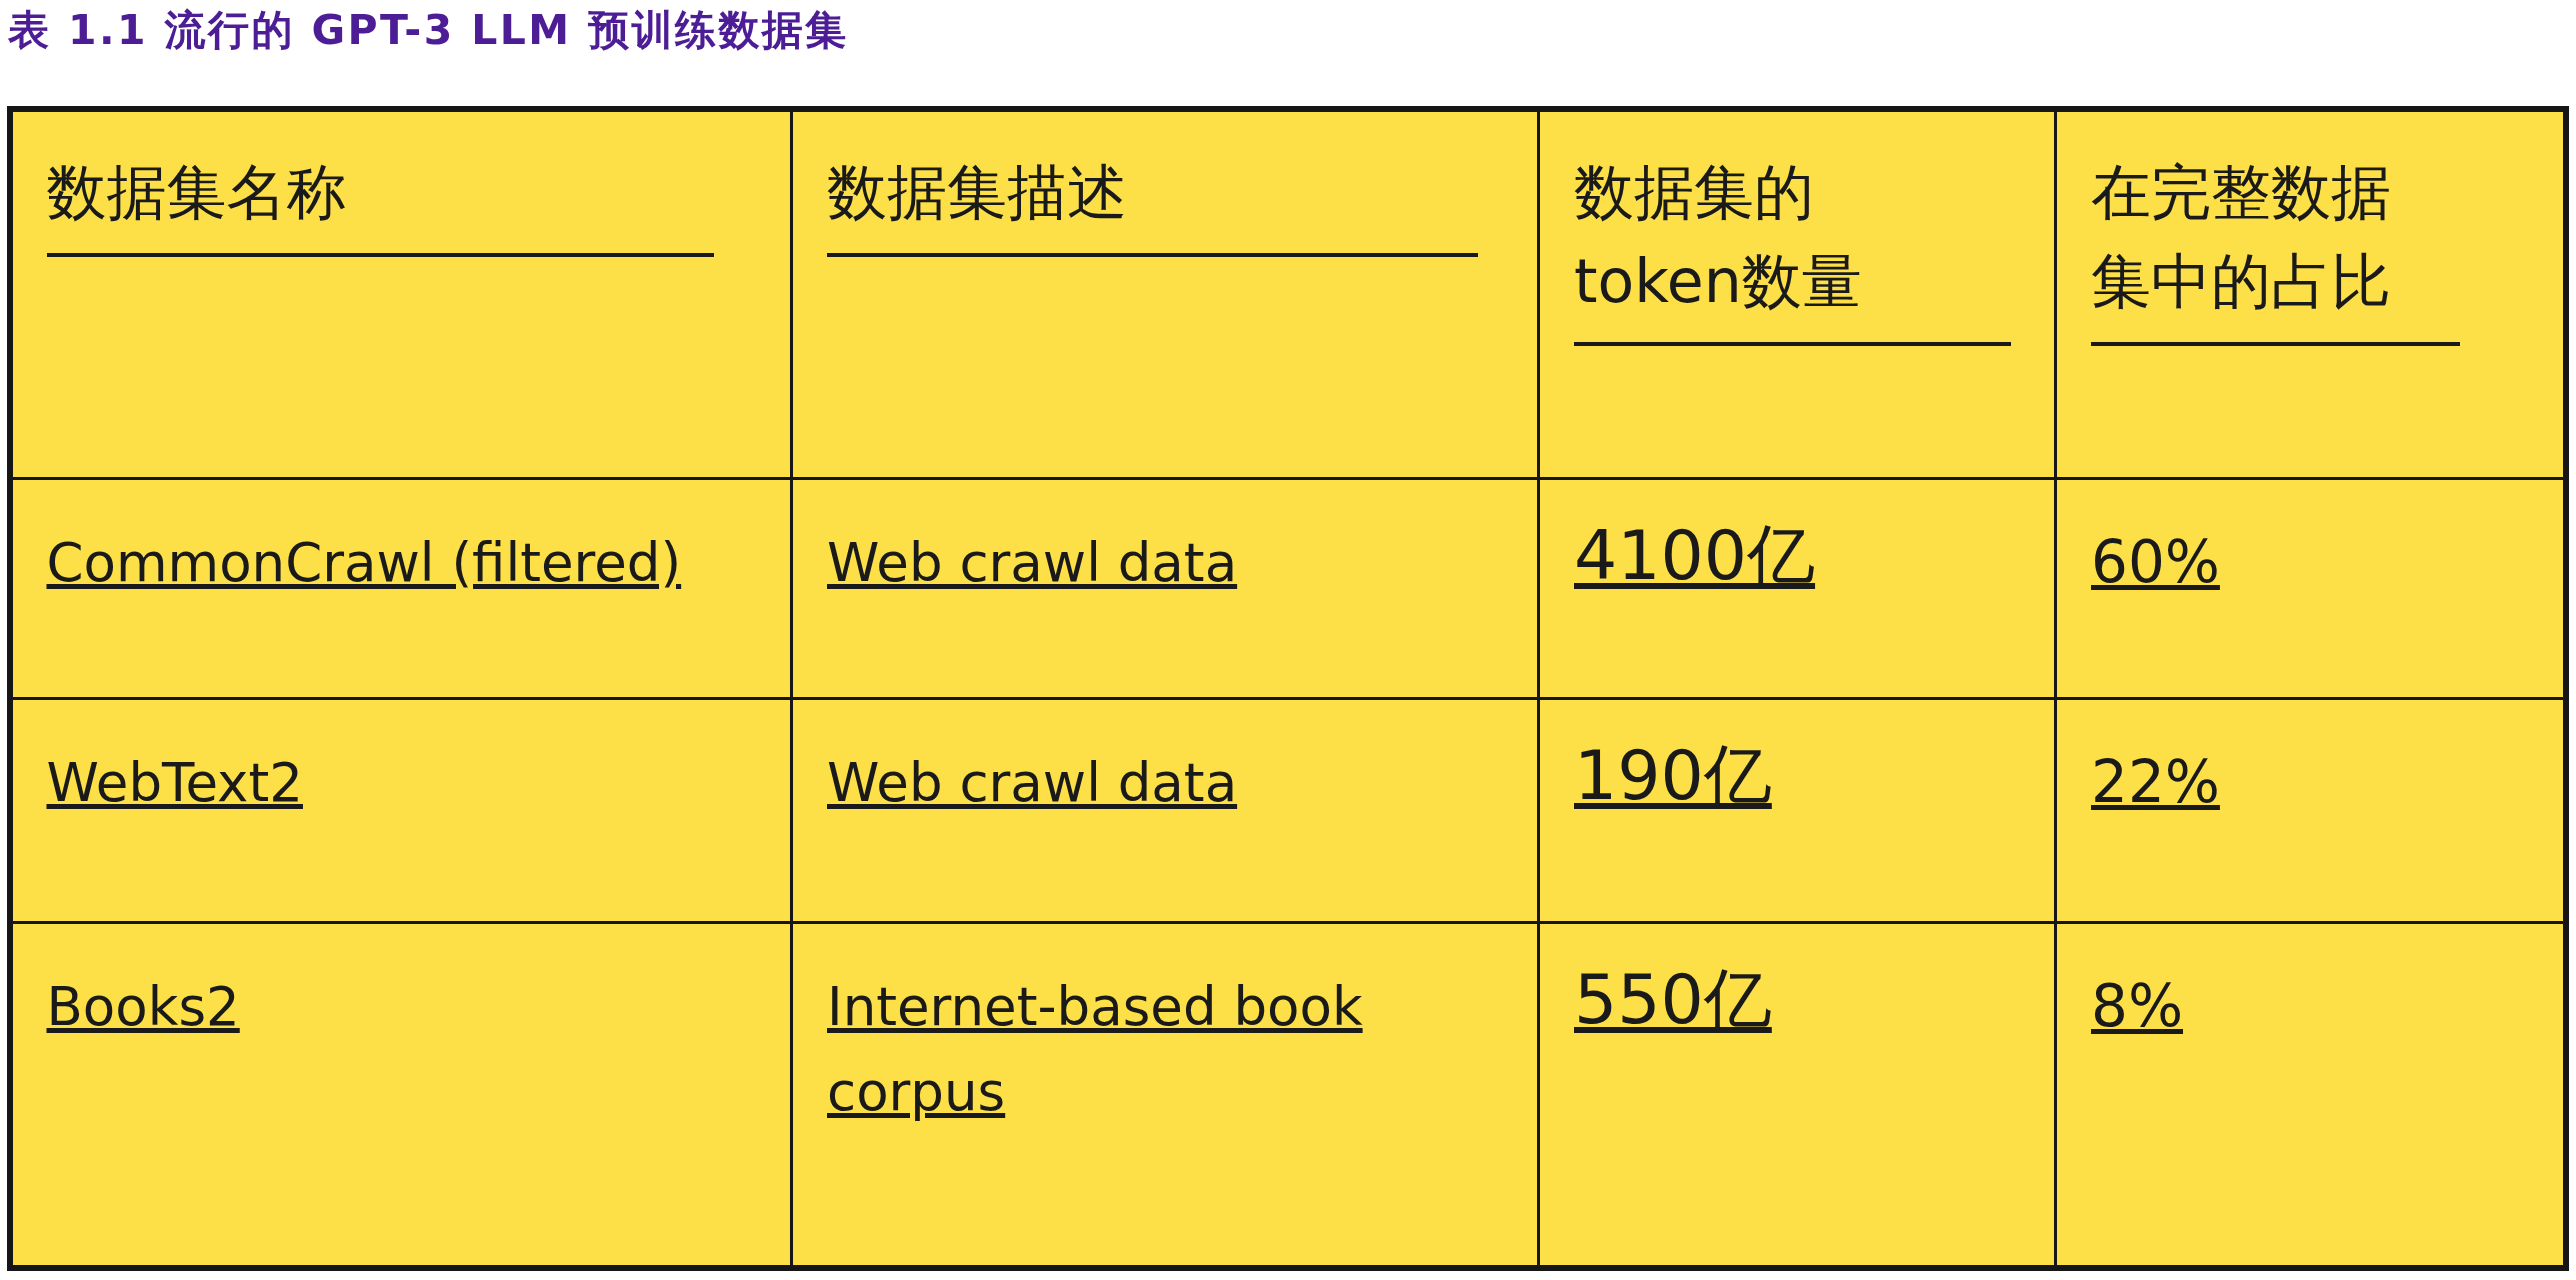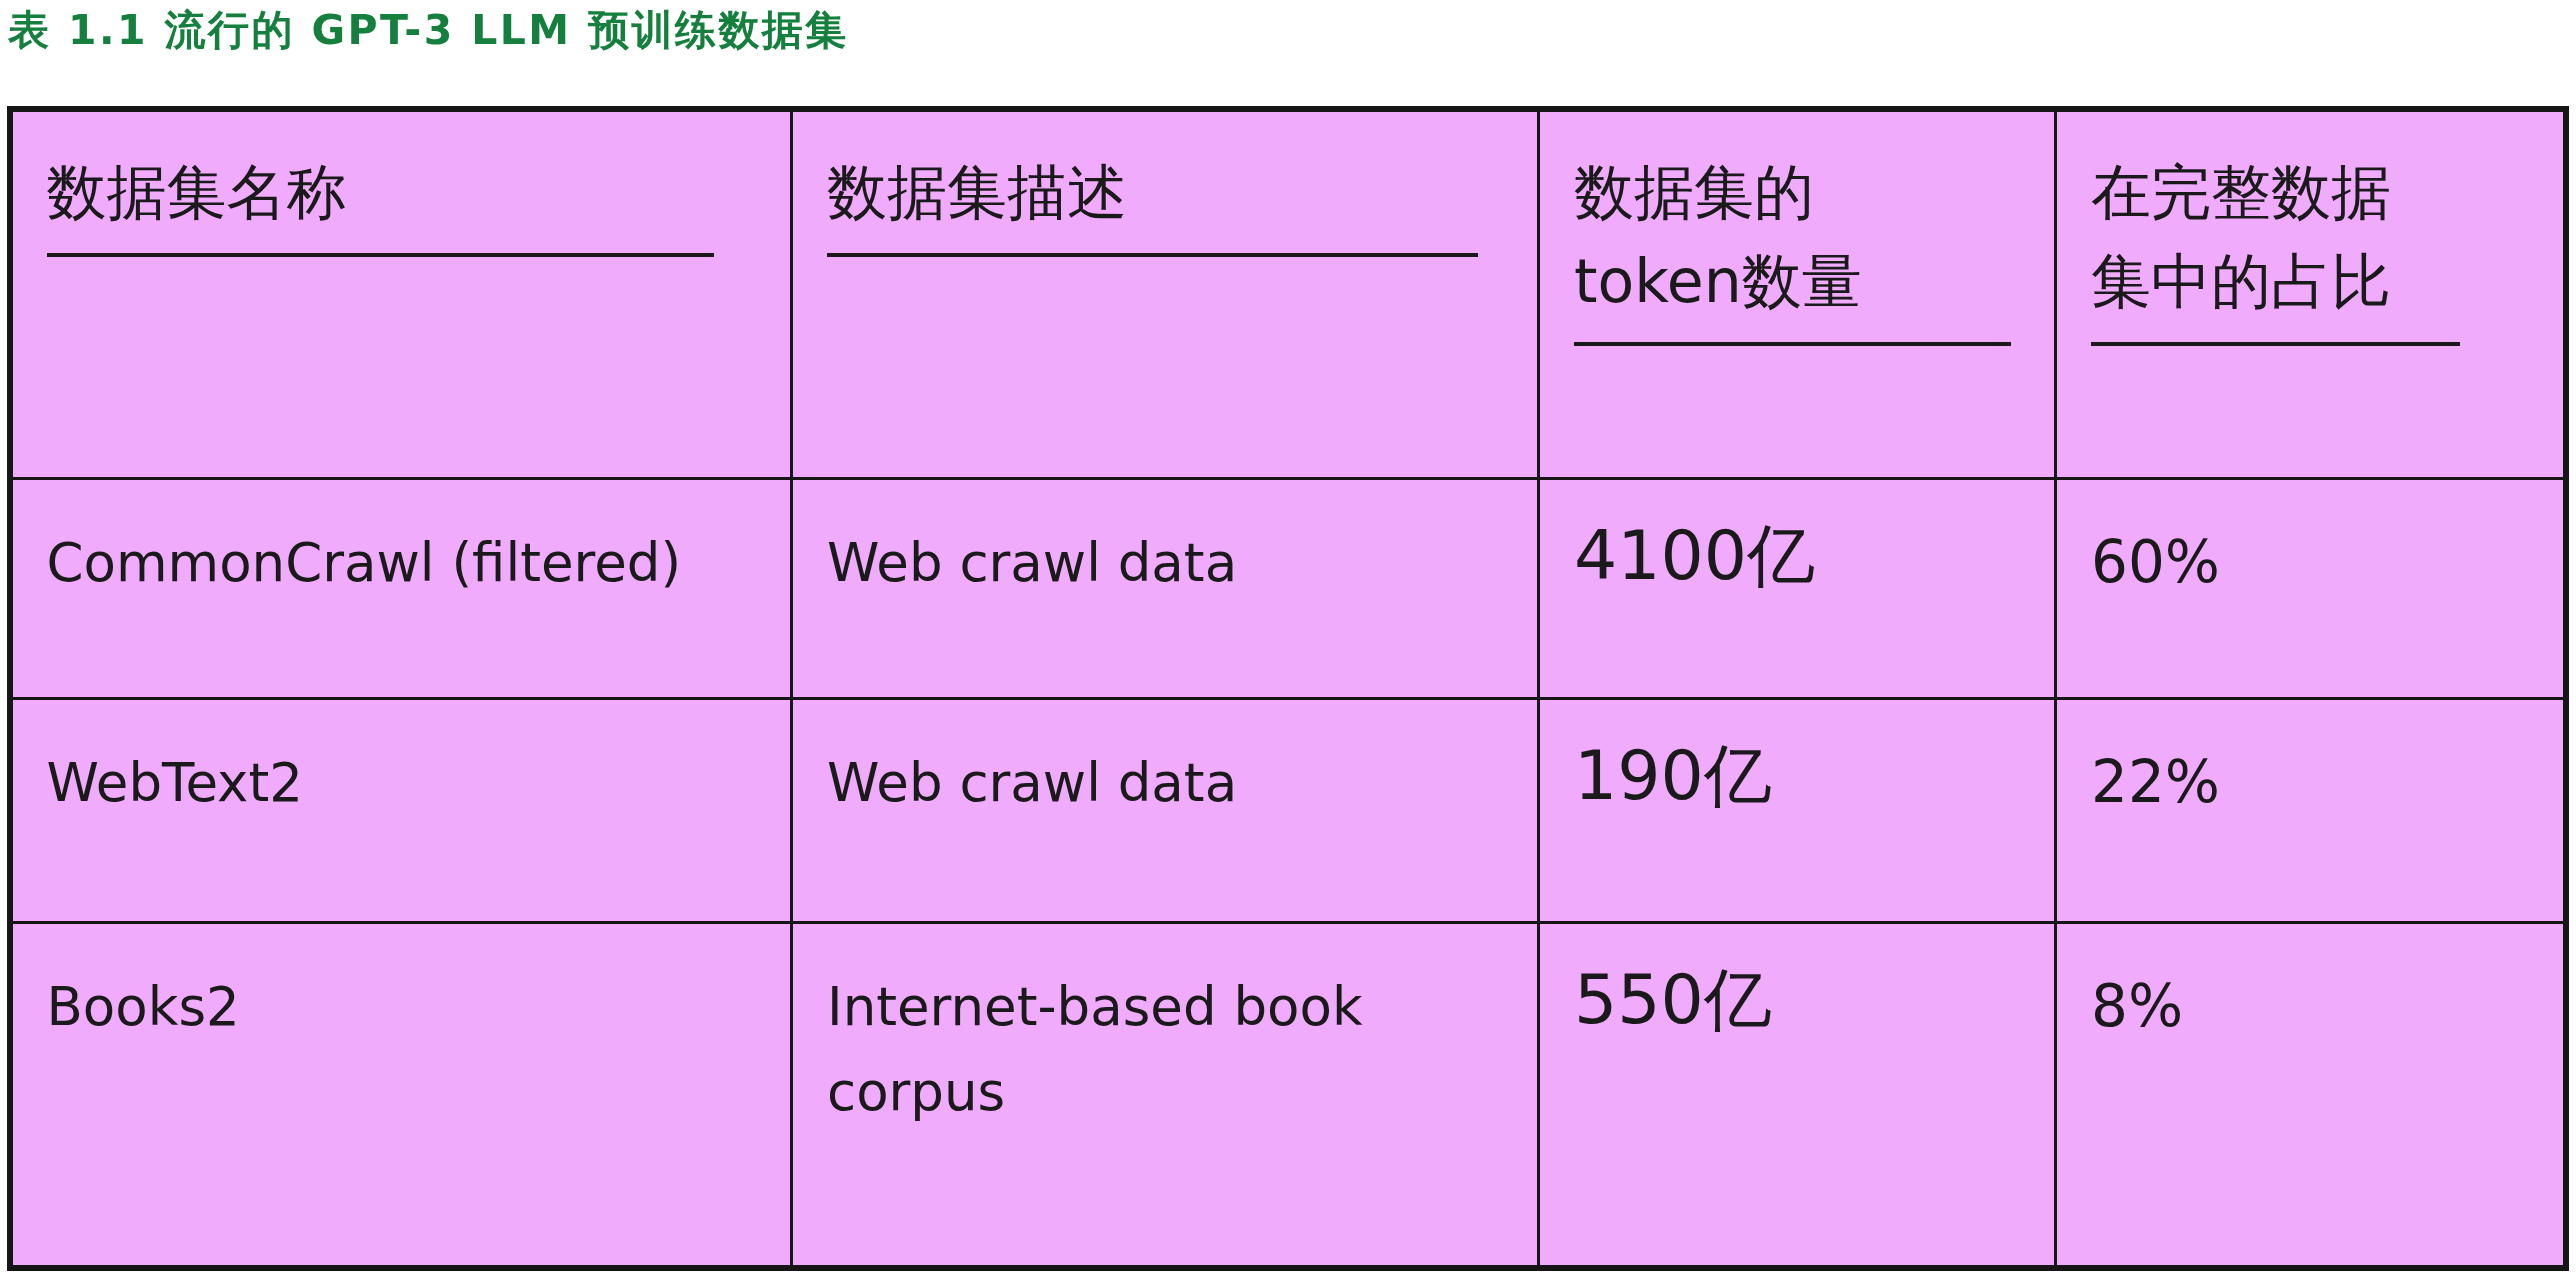--- a/index.html
+++ b/index.html
@@ -14,34 +14,35 @@
     font-family: "DejaVu Sans", "Liberation Sans", sans-serif;
     color: #1a1a1a;
     overflow: hidden;
   }
   .page-title {
     position: absolute;
     left: 8px;
     top: 3.2px;
     font-size: 41px;
     font-weight: bold;
-    color: #15803d;
+    color: #4c1d95;
     letter-spacing: 2.4px;
     white-space: nowrap;
   }
   table.dataset-table {
     position: absolute;
     left: 6.5px;
     top: 106px;
     width: 2557px;
     height: 1165px;
     border-collapse: collapse;
     table-layout: fixed;
-    background: #f0abfc;
+    background: #fde047;
     border: 6.5px solid #161616;
+    text-decoration: underline;
   }
   td, th {
     border: 3.2px solid #161616;
     vertical-align: top;
     text-align: left;
     padding: 41px 9.7px 0 34px;
     font-size: 53px;
     line-height: 1.6;
     font-weight: normal;
     overflow: hidden;

